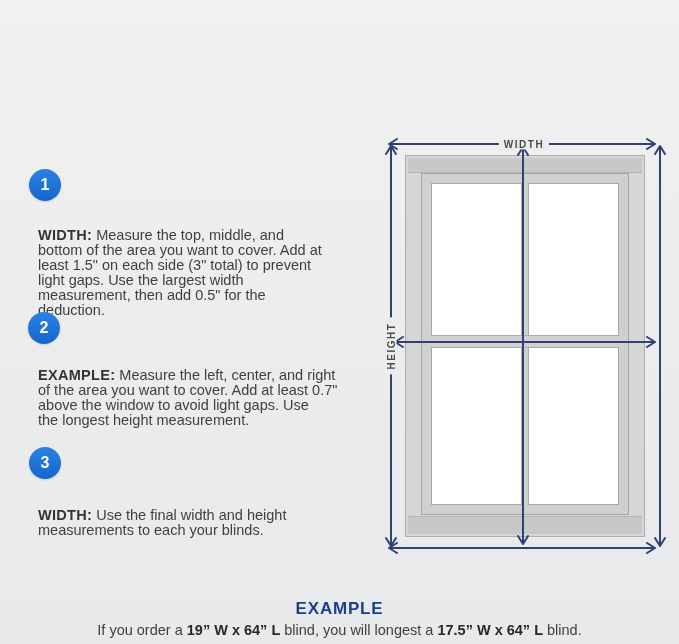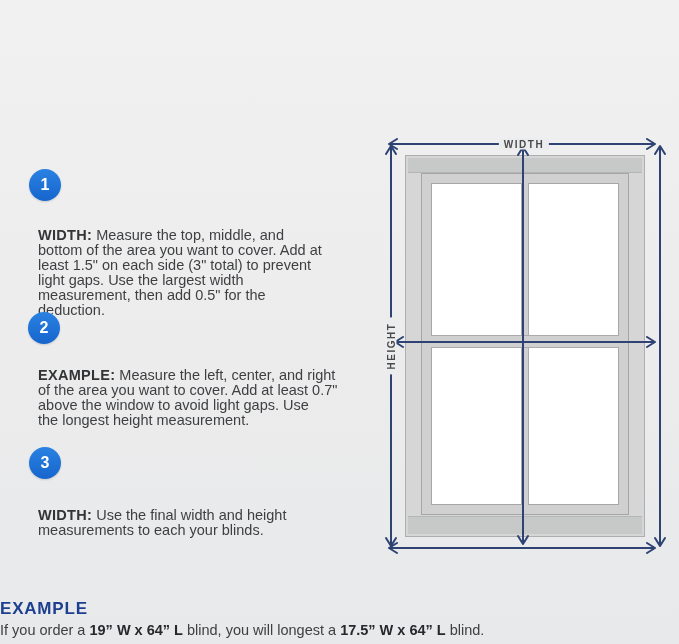--- a/index.html
+++ b/index.html
@@ -95,21 +95,21 @@
 
   .dim-label {
     position: absolute;
     font-size: 10px; font-weight: 700; letter-spacing: 1.5px; color: #4a4a4a;
     background: #ebeced; padding: 0 5px; white-space: nowrap;
   }
   .width-label { left: 141px; top: 14px; transform: translate(-50%, -50%); }
   .height-label { left: 8px; top: 216px; transform: translate(-50%, -50%) rotate(-90deg); }
 
   
-  .example { position: absolute; left: 0; bottom: 6px; width: 100%; text-align: left; }
+  .example { position: absolute; left: 0; bottom: 6px; width: 100%; text-align: center; }
   .example-heading {
     font-size: 17px; font-weight: 700; color: #1c3f90; letter-spacing: 0.8px;
   }
   .example-text { font-size: 14.5px; color: #3e3f41; margin-top: 3px; }
   .example-text b { font-weight: 700; color: #27282b; }
 </style>
 </head>
 <body>
 
 <div class="page">

